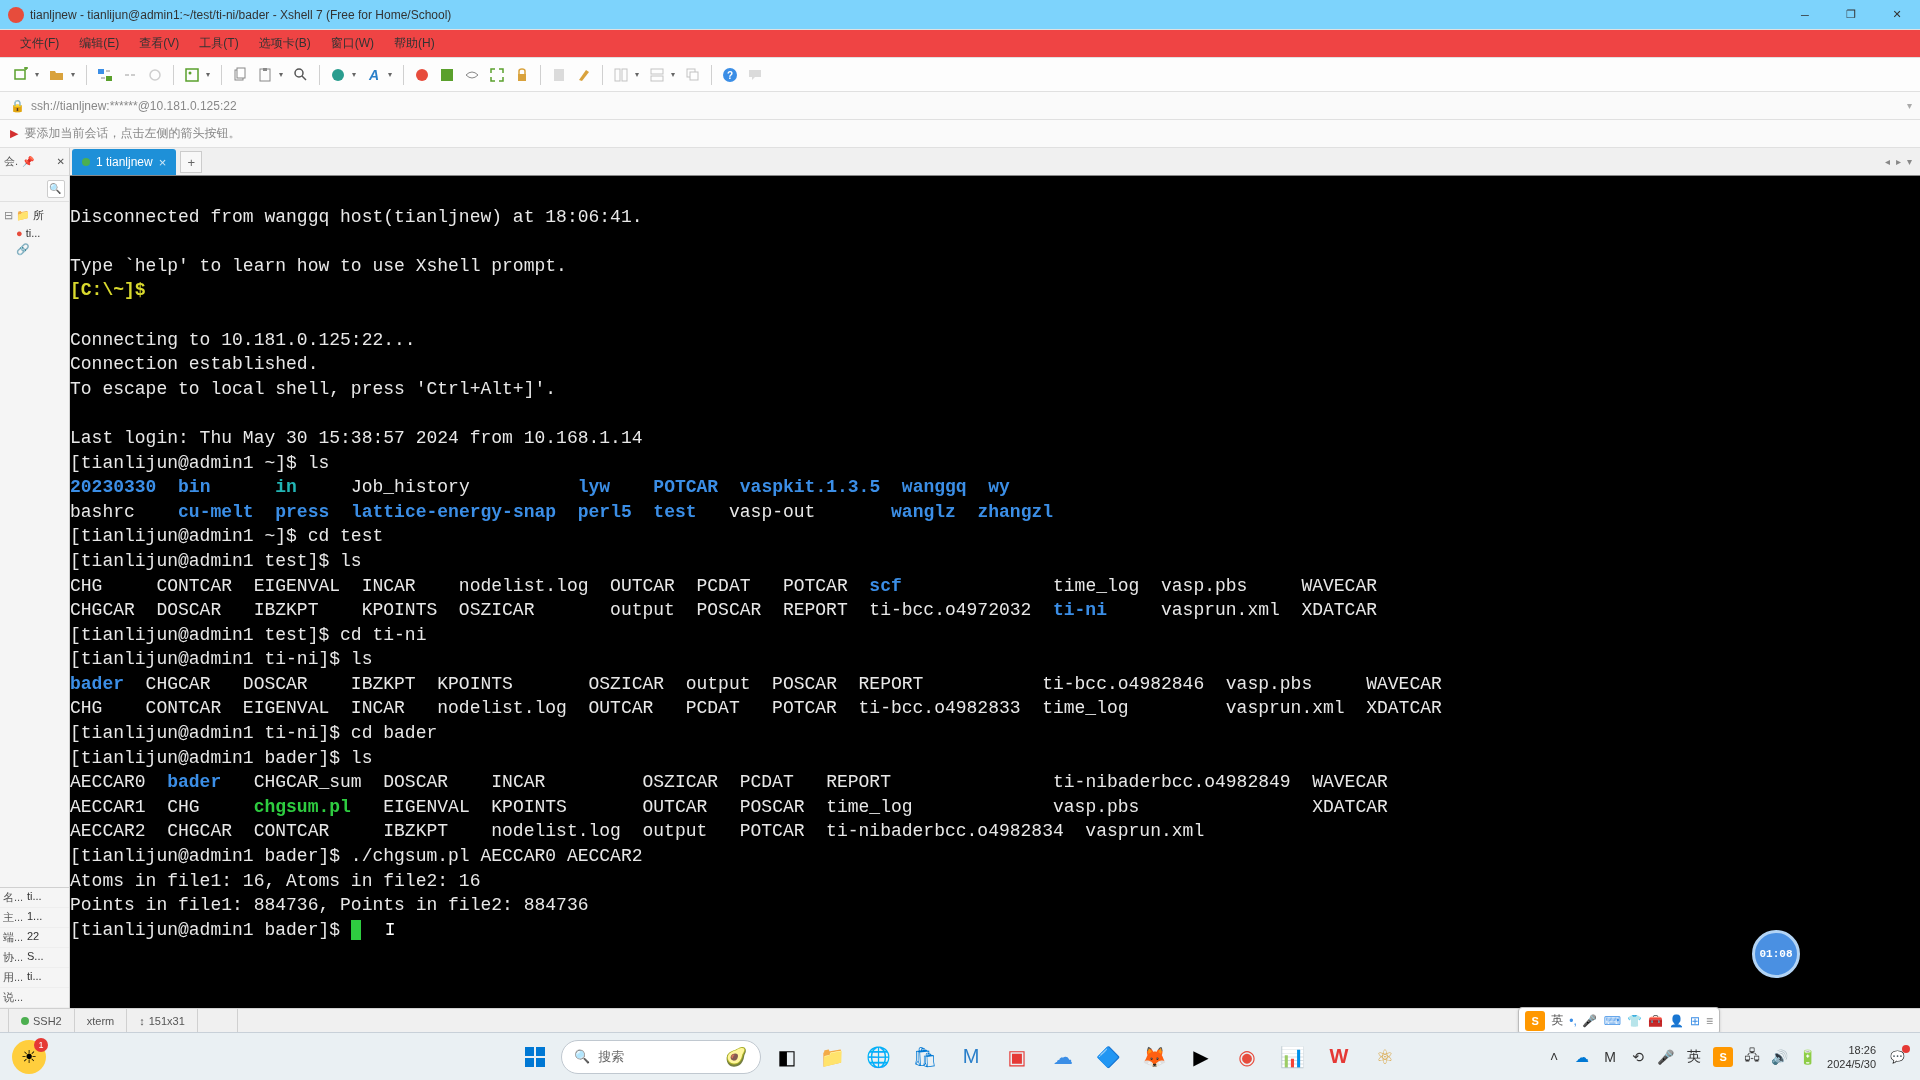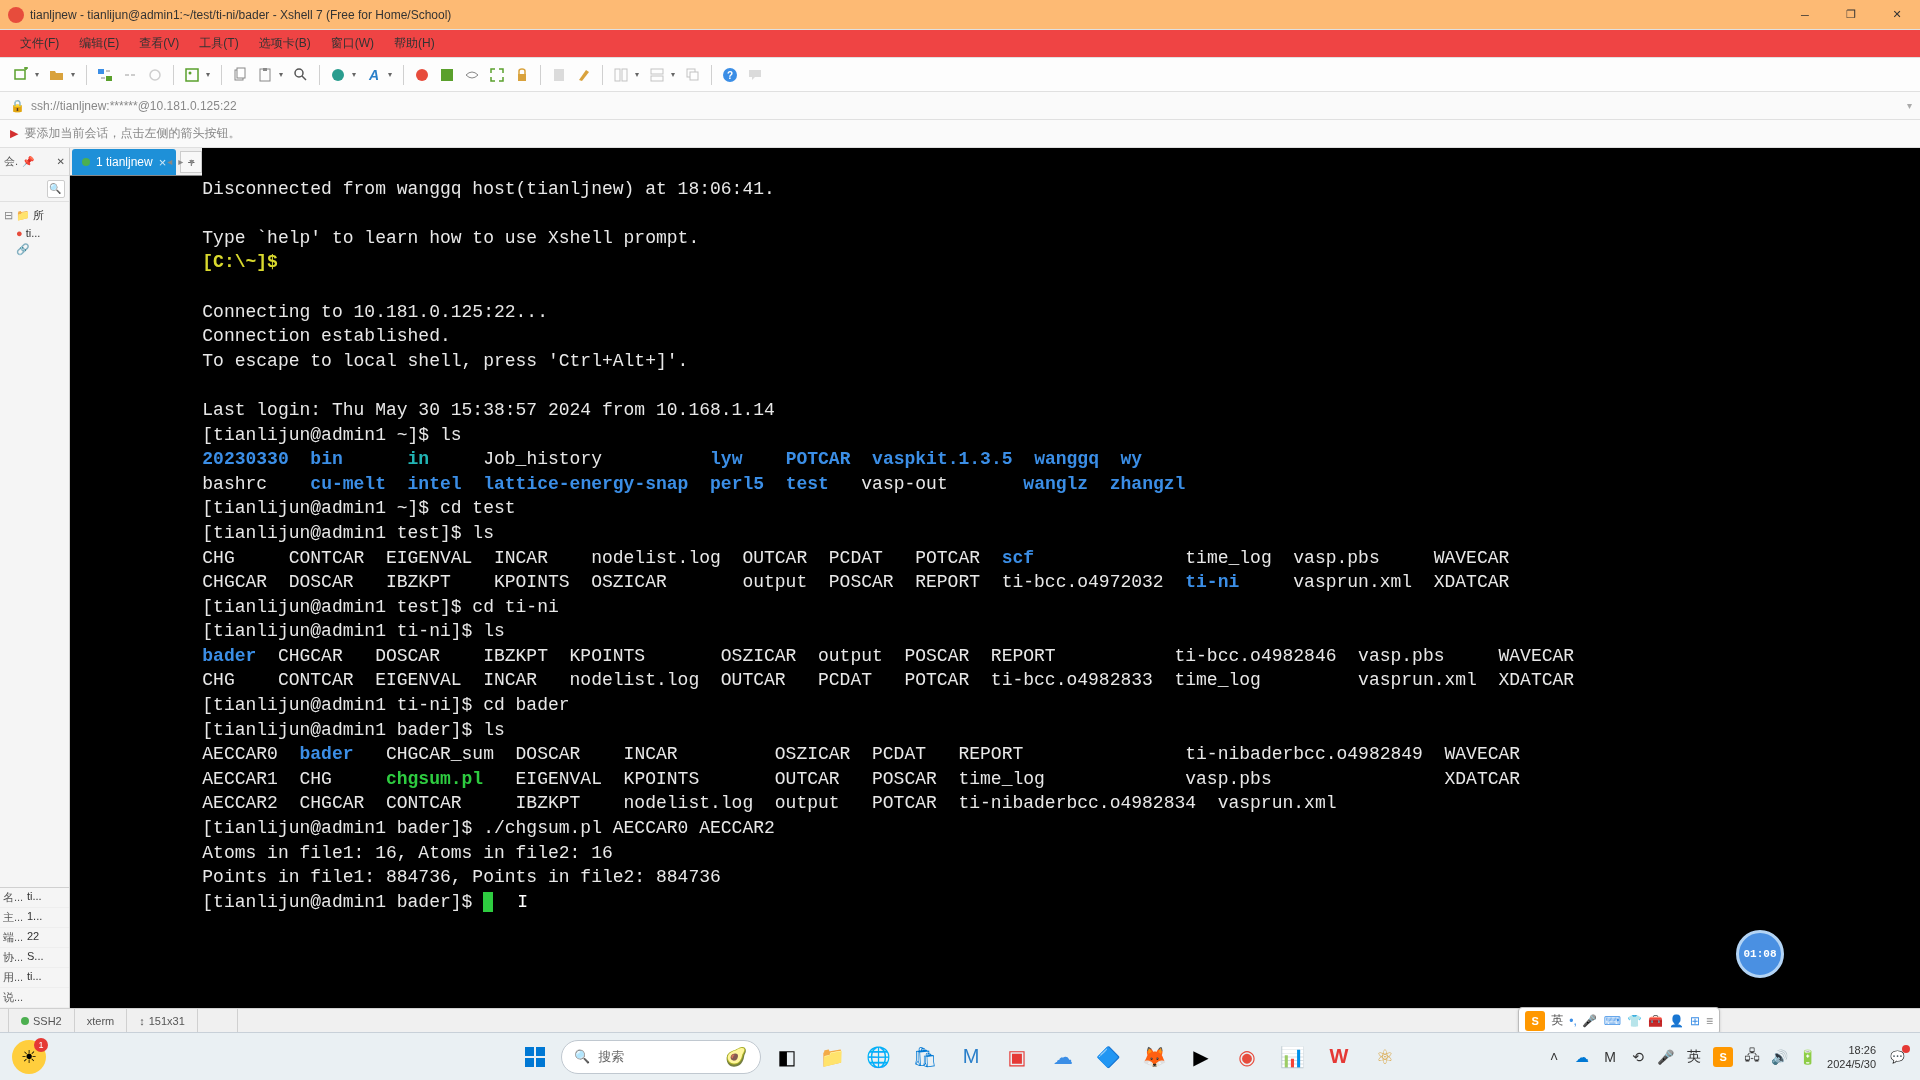--- a/index.html
+++ b/index.html
@@ -1,18 +1,18 @@
 <!DOCTYPE html>
 <html><head>
 <meta charset="utf-8">
 <style>
 * { margin: 0; padding: 0; box-sizing: border-box; }
 body { font-family: "Segoe UI", Tahoma, sans-serif; font-size: 12px; background: #f0f0f0; overflow: hidden; width: 1920px; height: 1080px; position: relative; }
 
-.titlebar { height: 30px; background: #fdba74; display: flex; align-items: center; padding-left: 8px; border-bottom: 1px solid #e0e0e0; }
+.titlebar { height: 30px; background: #7dd3fc; display: flex; align-items: center; padding-left: 8px; border-bottom: 1px solid #e0e0e0; }
 .titlebar-icon { width: 16px; height: 16px; background: #e74c3c; border-radius: 50%; margin-right: 6px; position: relative; }
 .titlebar-text { font-size: 12px; color: #333; flex: 1; }
 .win-controls { display: flex; }
 .win-btn { width: 46px; height: 30px; display: flex; align-items: center; justify-content: center; color: #333; font-size: 11px; }
 
 .menubar { height: 28px; background: #ef4444; display: flex; align-items: center; padding-left: 10px; border-bottom: 1px solid #e0e0e0; }
 .menu-item { padding: 3px 10px; color: #333; font-size: 12px; }
 
 .toolbar { height: 34px; background: #fdfdfd; display: flex; align-items: center; padding-left: 10px; border-bottom: 1px solid #e0e0e0; gap: 3px; }
 .tool-btn { width: 22px; height: 22px; display: flex; align-items: center; justify-content: center; border-radius: 2px; }
@@ -35,37 +35,37 @@
 .filter-icon { width: 18px; height: 18px; background: #fff; border: 1px solid #ccc; border-radius: 2px; display: flex; align-items: center; justify-content: center; font-size: 10px; color: #888; }
 .left-tree { padding: 4px 2px; font-size: 11px; color: #333; }
 .tree-row { display: flex; align-items: center; gap: 3px; padding: 2px 2px; overflow: hidden; white-space: nowrap; }
 .tree-folder { color: #d9a23c; font-size: 11px; }
 .tree-red { color: #e74c3c; font-size: 11px; }
 .left-props { border-top: 1px solid #d0d0d0; font-size: 11px; }
 .prop-row { display: flex; padding: 2px 3px; border-bottom: 1px solid #eee; overflow: hidden; white-space: nowrap; }
 .prop-key { width: 24px; color: #555; }
 .prop-val { color: #333; }
 
-.term-area { flex: 1; display: flex; flex-direction: row; background: #000; }
+.term-area { flex: 1; display: flex; flex-direction: column; background: #000; }
 .tab-bar { height: 28px; background: #f0f0f0; display: flex; align-items: flex-end; border-bottom: 1px solid #888; position: relative; }
 .tab { height: 26px; background: #1e90d8; color: #fff; display: flex; align-items: center; padding: 0 10px; font-size: 12px; gap: 6px; border-radius: 3px 3px 0 0; margin-left: 2px; }
 .tab-dot { width: 8px; height: 8px; background: #4caf50; border-radius: 50%; }
 .tab-close { font-size: 13px; opacity: 0.8; }
 .tab-add { width: 22px; height: 22px; margin-left: 4px; background: #f8f8f8; border: 1px solid #ccc; display: flex; align-items: center; justify-content: center; color: #666; font-size: 13px; margin-bottom: 2px; }
 .tab-nav { position: absolute; right: 8px; display: flex; gap: 6px; align-items: center; height: 100%; color: #888; font-size: 10px; }
 
 .terminal { flex: 1; background: #000; color: #e8e8e8; font-family: Consolas, "Courier New", monospace; font-size: 18px; line-height: 24.6px; padding: 4px 0 0 0; overflow: hidden; white-space: pre; position: relative; }
 .terminal .blue { color: #3b8ee6; font-weight: bold; }
 .terminal .cyan { color: #22b5b5; font-weight: bold; }
 .terminal .green { color: #2ecc40; font-weight: bold; }
 .terminal .yellow { color: #d9d92e; font-weight: bold; }
 .cursor { display: inline-block; width: 10px; height: 20px; background: #2ecc40; vertical-align: middle; }
 .caret { color: #fff; margin-left: 24px; }
 
-.timer-badge { position: absolute; right: 136px; bottom: 30px; width: 48px; height: 48px; background: #4a90e2; border-radius: 50%; display: flex; align-items: center; justify-content: center; color: #fff; font-size: 11px; font-weight: bold; border: 3px solid #b3d4f5; }
+.timer-badge { position: absolute; right: 120px; bottom: 30px; width: 48px; height: 48px; background: #4a90e2; border-radius: 50%; display: flex; align-items: center; justify-content: center; color: #fff; font-size: 11px; font-weight: bold; border: 3px solid #b3d4f5; }
 
 .statusbar { height: 24px; background: #f0f0f0; border-top: 1px solid #d0d0d0; display: flex; align-items: center; padding: 0 8px; font-size: 11px; color: #555; }
 .status-left { flex: 1; }
 .status-item { padding: 0 12px; border-left: 1px solid #d0d0d0; display: flex; align-items: center; gap: 4px; height: 100%; }
 .status-dot-green { width: 8px; height: 8px; background: #4caf50; border-radius: 50%; }
 
 .taskbar { height: 48px; background: #eaf0f3; border-top: 1px solid #c8d0d8; display: flex; align-items: center; position: relative; }
 .taskbar-center { position: absolute; left: 50%; transform: translateX(-50%); display: flex; align-items: center; gap: 6px; }
 .start-btn { width: 40px; height: 40px; display: flex; align-items: center; justify-content: center; }
 .win-logo { display: grid; grid-template-columns: 9px 9px; grid-template-rows: 9px 9px; gap: 2px; }
@@ -341,21 +341,21 @@
 <span>Type `help' to learn how to use Xshell prompt.</span>
 <span class="yellow">[C:\~]$</span><span> </span>
 <span></span>
 <span>Connecting to 10.181.0.125:22...</span>
 <span>Connection established.</span>
 <span>To escape to local shell, press 'Ctrl+Alt+]'.</span>
 <span></span>
 <span>Last login: Thu May 30 15:38:57 2024 from 10.168.1.14</span>
 <span>[tianlijun@admin1 ~]$ ls</span>
 <span class="blue">20230330</span>  <span class="blue">bin</span>      <span class="cyan">in</span>     <span>Job_history</span>          <span class="blue">lyw</span>    <span class="blue">POTCAR</span>  <span class="blue">vaspkit.1.3.5</span>  <span class="blue">wanggq</span>  <span class="blue">wy</span>
-<span>bashrc</span>    <span class="blue">cu-melt</span>  <span class="blue">intel</span>  <span class="blue">lattice-energy-snap</span>  <span class="blue">perl5</span>  <span class="blue">test</span>   <span>vasp-out</span>       <span class="blue">wanglz</span>  <span class="blue">zhangzl</span>
+<span>bashrc</span>    <span class="blue">cu-melt</span>  <span class="blue">press</span>  <span class="blue">lattice-energy-snap</span>  <span class="blue">perl5</span>  <span class="blue">test</span>   <span>vasp-out</span>       <span class="blue">wanglz</span>  <span class="blue">zhangzl</span>
 <span>[tianlijun@admin1 ~]$ cd test</span>
 <span>[tianlijun@admin1 test]$ ls</span>
 <span>CHG     CONTCAR  EIGENVAL  INCAR    nodelist.log  OUTCAR  PCDAT   POTCAR  </span><span class="blue">scf</span><span>              time_log  vasp.pbs     WAVECAR</span>
 <span>CHGCAR  DOSCAR   IBZKPT    KPOINTS  OSZICAR       output  POSCAR  REPORT  ti-bcc.o4972032  </span><span class="blue">ti-ni</span><span>     vasprun.xml  XDATCAR</span>
 <span>[tianlijun@admin1 test]$ cd ti-ni</span>
 <span>[tianlijun@admin1 ti-ni]$ ls</span>
 <span class="blue">bader</span><span>  CHGCAR   DOSCAR    IBZKPT  KPOINTS       OSZICAR  output  POSCAR  REPORT           ti-bcc.o4982846  vasp.pbs     WAVECAR</span>
 <span>CHG    CONTCAR  EIGENVAL  INCAR   nodelist.log  OUTCAR   PCDAT   POTCAR  ti-bcc.o4982833  time_log         vasprun.xml  XDATCAR</span>
 <span>[tianlijun@admin1 ti-ni]$ cd bader</span>
 <span>[tianlijun@admin1 bader]$ ls</span>

